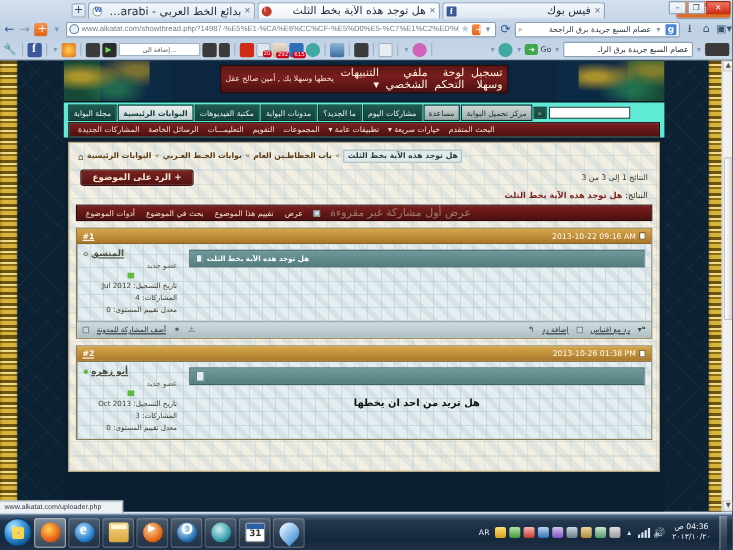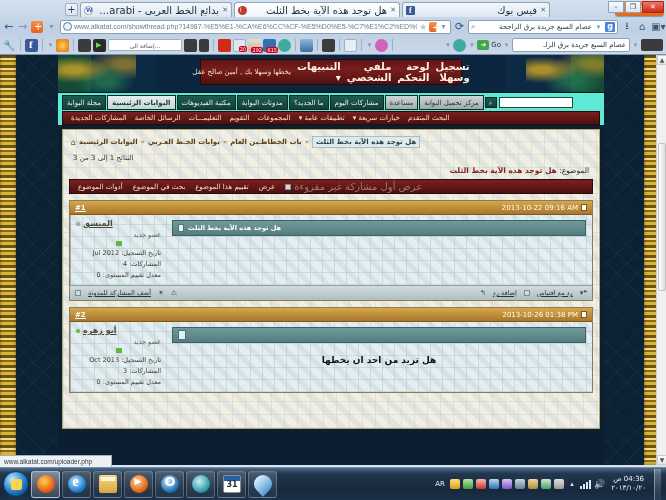--- a/index.html
+++ b/index.html
@@ -152,21 +152,21 @@
       radial-gradient(ellipse at 85% 25%, rgba(196,160,40,.6) 0 9%, transparent 40%);
   }
   .banner:before{left:0;} .banner:after{right:0;}
   .welcomebar {
     position:absolute; left:50%; transform:translateX(-50%); top:4px;
     width:262px; height:26px; background:linear-gradient(#5d1616,#7a1d1d 40%,#4e1111);
     border:1px solid #2c0a0a; display:flex; align-items:center; justify-content:center;
     gap:6px; padding:0 6px; z-index:2;
   }
   .welcomebar span { color:#f2e2c4; font-size:7px; white-space:nowrap; }
-  .welcomebar .wlink { color:#fdf3e0; text-decoration:none;font-weight:bold; }
+  .welcomebar .wlink { color:#fdf3e0; text-decoration:none; }
 
   .navwrap { padding:2px 4px 0; background:#5eead4; }
   .navrow1 { display:flex; flex-direction:row-reverse; align-items:stretch; gap:1px; height:15px; direction:rtl;}
   .navtab {
     background:linear-gradient(#1f5a4f,#12403a); color:#eaf4ef; font-size:7px;
     padding:0 4px; display:flex; align-items:center; white-space:nowrap;
     border:1px solid #0a2b27;
   }
   .navtab.sel { background:linear-gradient(#e8eef0,#c6d2d4); color:#12403a; font-weight:bold; }
   .navtab.grey { background:linear-gradient(#cfd6d6,#9fabab); color:#16322d; }
@@ -495,34 +495,35 @@
           <a href="#">البوابات الرئيسية</a>
           <span class="sep">»</span>
           <a href="#">بوابات الخـط العـربي</a>
           <span class="sep">»</span>
           <a href="#">باب الخطاطـين العام</a>
           <span class="sep">»</span>
           <span class="crumb-cur">هل توجد هذه الآية بخط الثلث</span>
         </div>
 
         <div class="resultsrow">
+          <div class="replybtn">+ الرد على الموضوع</div>
           <div class="resultstext">النتائج 1 إلى 3 من 3</div>
         </div>
 
         <div class="subjline">
-          <span>الموضوع:</span>
+          <span>النتائج:</span>
           <b>هل توجد هذه الآية بخط الثلث</b>
         </div>
 
         <div class="toolbar">
           <a href="#">أدوات الموضوع</a>
           <a href="#">بحث في الموضوع</a>
           <a href="#">تقييم هذا الموضوع</a>
           <a href="#">عرض</a>
-          <span class="greyed" style="margin-right:auto;display:flex;align-items:center;gap:3px;flex-direction:row-reverse;">
+          <span class="greyed" style="margin-right:auto;display:flex;align-items:center;gap:9px;flex-direction:row-reverse;">
             <span class="sqicon"></span>
             <span>عرض أول مشاركة غير مقروءة</span>
           </span>
         </div>
 
         <div class="post">
           <div class="posthead">
             <a href="#" class="postnum">#1</a>
             <span class="postdate">
               <span>2013-10-22 09:16 AM</span>

